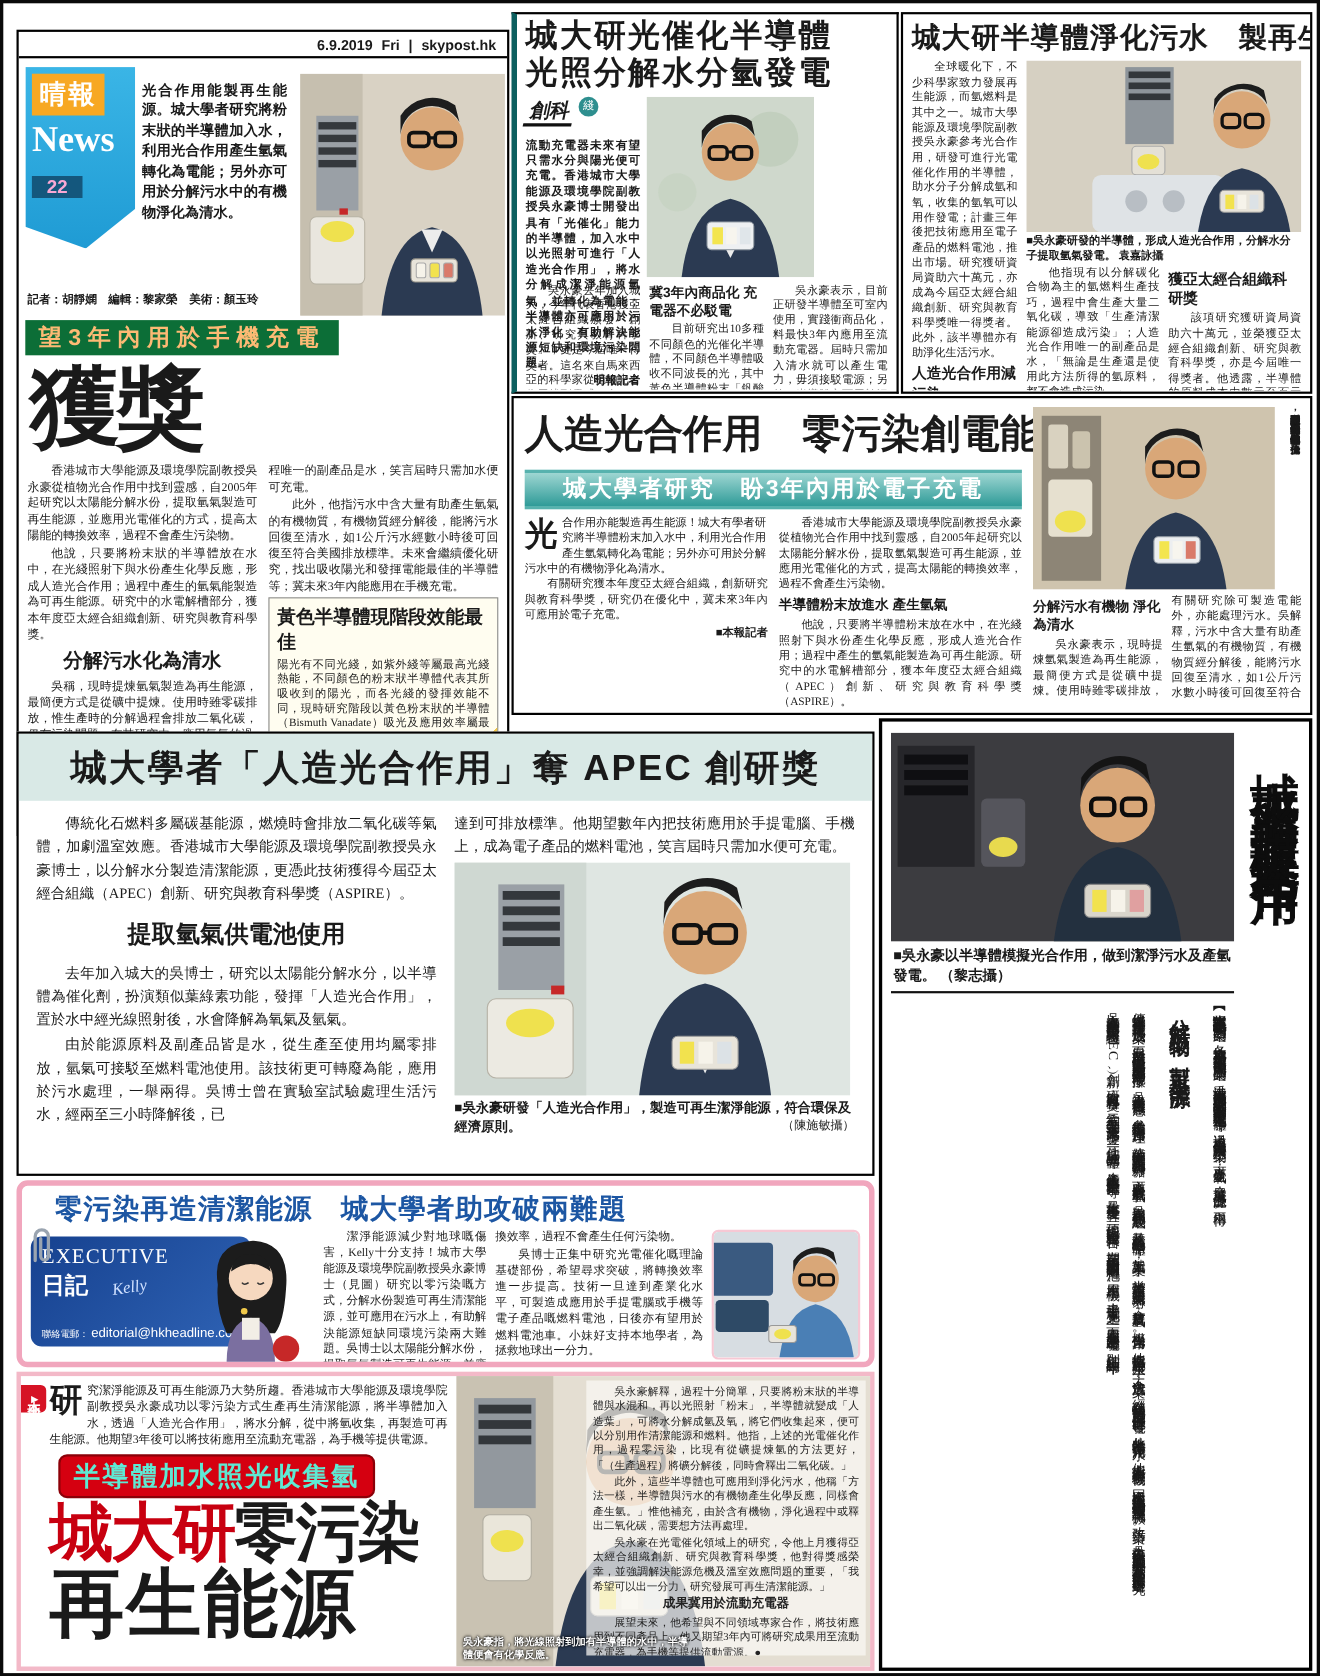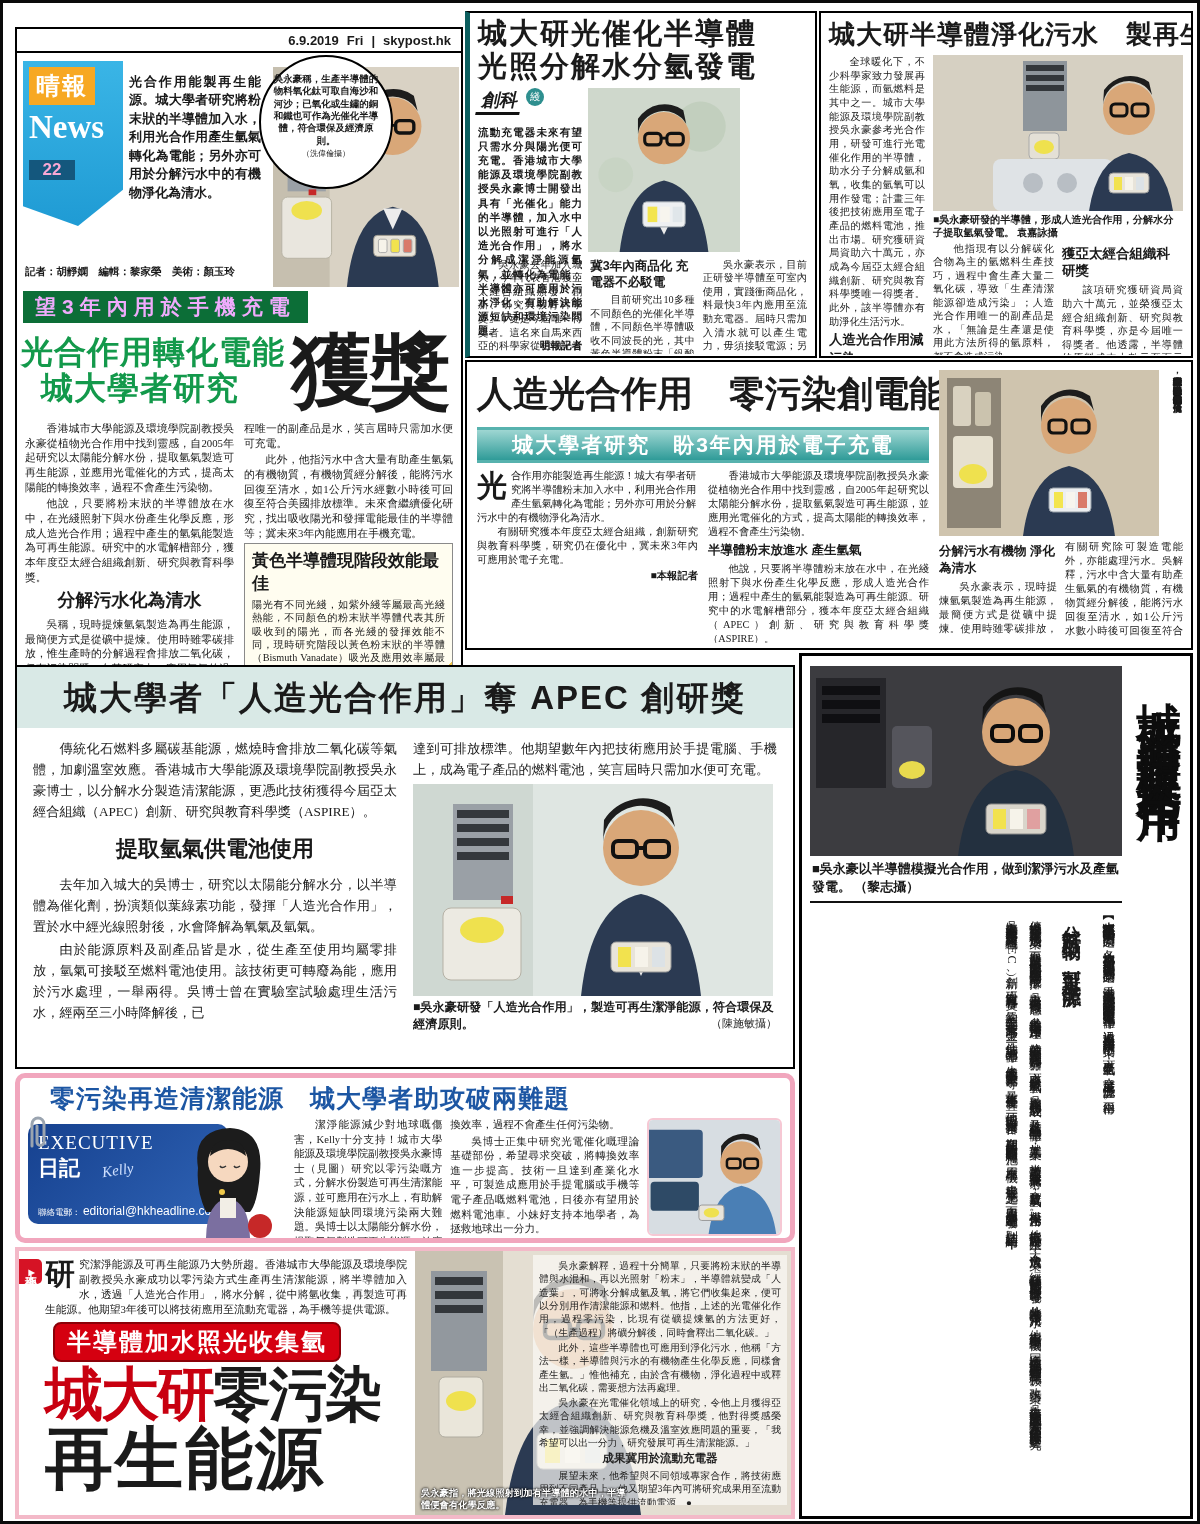--- a/index.html
+++ b/index.html
@@ -18,21 +18,21 @@
   .sp-top { position:relative; height:236px; }
   .sp-logo { position:absolute; left:6px; top:8px; width:100px; height:165px; background:linear-gradient(180deg,#3ab5e6,#1f9bd4); clip-path:polygon(0 0,100% 0,100% 78%,55% 100%,0 88%); padding:6px; }
   .sp-logo-brand { display:inline-block; background:#f7a823; color:#fff; font-weight:900; font-size:24px; padding:3px 7px; letter-spacing:2px; font-family:"Liberation Sans",sans-serif; }
   .sp-logo-news { color:#fff; font-size:33px; font-weight:bold; font-family:"Liberation Serif",serif; margin-top:4px; }
   .sp-logo-page { margin-top:14px; color:#f9a8d4; font-weight:bold; font-size:17px; font-family:"Liberation Sans",sans-serif; background:#14577d; width:46px; text-align:center; }
   .sp-intro { position:absolute; left:112px; top:20px; width:132px; font-weight:bold; font-size:13px; line-height:1.42; text-align:justify; }
   .sp-byline { position:absolute; left:8px; top:212px; width:260px; font-weight:bold; font-size:10.5px; font-family:"Liberation Sans",sans-serif; }
   .sp-callout { position:absolute; left:242px; top:2px; width:134px; height:134px; border:2px solid #000; border-radius:50%; background:#fff; z-index:3; padding:16px 12px 0; text-align:center; font-weight:bold; font-size:9.5px; line-height:1.3; }
   .sp-callout .credit { font-size:8px; font-weight:normal; margin-top:2px; }
   .sp-photo { position:absolute; right:2px; top:14px; width:186px; height:220px; }
-  .sp-kicker { display:inline-block; margin:2px 0 2px 6px; background:#0c6e37; color:#f0abfc; font-family:"Liberation Sans",sans-serif; font-weight:900; font-size:21px; letter-spacing:6px; padding:2px 12px; }
+  .sp-kicker { display:inline-block; margin:2px 0 2px 6px; background:#0c6e37; color:#fdba74; font-family:"Liberation Sans",sans-serif; font-weight:900; font-size:21px; letter-spacing:6px; padding:2px 12px; }
   .sp-headrow { display:flex; align-items:center; padding:0 4px; height:92px; }
   .sp-h-green { color:#13994b; font-family:"Liberation Sans",sans-serif; font-weight:900; font-size:32px; line-height:1.12; letter-spacing:1px; white-space:nowrap; }
   .sp-h-green .l2 { margin-left:20px; }
   .sp-h-big { font-family:"Liberation Sans",sans-serif; font-weight:900; font-size:82px; letter-spacing:-4px; line-height:0.95; margin-left:6px; }
   .sp-body { display:flex; gap:10px; padding:4px 8px; font-size:10.8px; line-height:1.36; height:268px; overflow:hidden; }
   .sp-col { width:209px; }
   .sp-sub { font-weight:900; font-size:18px; text-align:center; margin:4px 0; font-family:"Liberation Sans",sans-serif; }
   .sp-box { border:1px solid #8a8a8a; background:#fffdf0; padding:5px 7px; position:relative; margin-top:3px; }
   .sp-box-title { font-family:"Liberation Sans",sans-serif; font-weight:900; font-size:17px; margin-bottom:2px; }
   .sp-box-body { font-size:10.2px; line-height:1.32; text-align:justify; }
@@ -113,21 +113,21 @@
   .ex-colB { width:214px; }
   .ex-photo { width:152px; height:118px; border:2px solid #f6c8d4; border-radius:6px; overflow:hidden; }
 
   
   #bottomleft { left:12px; top:1244px; width:780px; height:272px; border:4px solid #f3b9c8; }
   .bl-left { position:absolute; left:0; top:0; width:396px; height:100%; padding:6px 8px 4px 26px; }
   .bl-tab { position:absolute; left:0; top:8px; background:#d61325; color:#fff; font-weight:900; font-size:12px; padding:5px 3px; border-radius:0 5px 5px 0; writing-mode:vertical-rl; letter-spacing:2px; font-family:"Liberation Sans",sans-serif; }
   .bl-arrow { color:#fff; font-size:8px; }
   .bl-intro { font-size:10.8px; line-height:1.4; text-align:justify; }
   .bl-dc { float:left; font-size:30px; font-weight:900; line-height:1; margin:2px 4px 0 0; }
-  .bl-banner { display:inline-block; margin:5px 0 2px 8px; background:#d50010; border:2px solid #8c0008; border-radius:8px; color:#ffffff; font-family:"Liberation Sans",sans-serif; font-weight:900; font-size:24px; letter-spacing:2px; padding:2px 12px; }
+  .bl-banner { display:inline-block; margin:5px 0 2px 8px; background:#d50010; border:2px solid #8c0008; border-radius:8px; color:#5eead4; font-family:"Liberation Sans",sans-serif; font-weight:900; font-size:24px; letter-spacing:2px; padding:2px 12px; }
   .bl-h1 { font-family:"Liberation Sans",sans-serif; font-weight:900; font-size:58px; letter-spacing:-2px; line-height:1.02; white-space:nowrap; }
   .bl-h1 .red { color:#c80010; }
   .bl-h2 { font-family:"Liberation Sans",sans-serif; font-weight:900; font-size:68px; letter-spacing:2px; line-height:1.0; white-space:nowrap; }
   .bl-right { position:absolute; left:396px; top:0; right:0; bottom:0; }
   .bl-photo { position:absolute; inset:0; width:100%; height:100%; }
   .bl-text { position:absolute; right:4px; top:4px; width:254px; background:rgba(250,248,244,0.72); padding:4px 6px; font-size:9.8px; line-height:1.36; color:#222; text-align:justify; overflow:hidden; max-height:250px; }
   .bl-sub { font-weight:900; text-align:center; font-size:11.5px; margin:2px 0; font-family:"Liberation Sans",sans-serif; }
   .bl-caption { position:absolute; left:6px; bottom:4px; width:205px; color:#fff; font-weight:bold; font-size:9.3px; line-height:1.3; text-shadow:0 0 3px #000,0 0 2px #000; }
 
   
@@ -153,24 +153,20 @@
       <span>|</span>
       <span>skypost.hk</span>
     </div>
     <div class="sp-top">
       <div class="sp-logo">
         <span class="sp-logo-brand">晴報</span>
         <div class="sp-logo-news">News</div>
         <div class="sp-logo-page">22</div>
       </div>
       <div class="sp-intro">光合作用能製再生能源。城大學者研究將粉末狀的半導體加入水，利用光合作用產生氫氣轉化為電能；另外亦可用於分解污水中的有機物淨化為清水。</div>
-      <div class="sp-callout">
-        <div>吳永豪稱，生產半導體的物料氧化鈦可取自海沙和河沙；已氧化或生鏽的銅和鐵也可作為光催化半導體，符合環保及經濟原則。</div>
-        <div class="credit">（洗偉倫攝）</div>
-      </div>
       <svg class="sp-photo" viewBox="0 0 200 230" preserveAspectRatio="xMidYMid slice">
         <rect width="200" height="230" fill="#d9d2c4"></rect>
         <rect x="0" y="0" width="62" height="230" fill="#c6bfaf"></rect>
         <rect x="18" y="40" width="40" height="90" fill="#9aa0a6"></rect>
         <rect x="20" y="46" width="36" height="7" fill="#35393d"></rect>
           <rect x="20" y="58" width="36" height="7" fill="#35393d"></rect>
           <rect x="20" y="70" width="36" height="7" fill="#35393d"></rect>
           <rect x="20" y="82" width="36" height="7" fill="#35393d"></rect>
         <rect x="40" y="128" width="8" height="6" fill="#c62828"></rect>
         <rect x="12" y="136" width="52" height="64" rx="6" fill="#e9e6de" stroke="#b7b2a4"></rect>
@@ -184,24 +180,20 @@
         <path d="M118,148 l10,22 10,-22 z" fill="#ececec"></path>
         <rect x="108" y="176" width="44" height="22" rx="4" fill="#e8e4da" stroke="#9a968c"></rect>
         <rect x="113" y="180" width="9" height="14" rx="2" fill="#f6f3ea" stroke="#aaa"></rect>
           <rect x="126" y="180" width="9" height="14" rx="2" fill="#f2e24e" stroke="#aaa"></rect>
           <rect x="139" y="180" width="9" height="14" rx="2" fill="#d97a6a" stroke="#aaa"></rect>
       </svg>
       <div class="sp-byline">記者：胡靜嫻　編輯：黎家榮　美術：顏玉玲</div>
     </div>
     <div class="sp-kicker">望3年內用於手機充電</div>
     <div class="sp-headrow">
-      <div class="sp-h-green">
-        <div>光合作用轉化電能</div>
-        <div class="l2">城大學者研究</div>
-      </div>
       <div class="sp-h-big">獲獎</div>
     </div>
     <div class="sp-body">
       <div class="sp-col">
         <p class="para">香港城市大學能源及環境學院副教授吳永豪從植物光合作用中找到靈感，自2005年起研究以太陽能分解水份，提取氫氣製造可再生能源，並應用光電催化的方式，提高太陽能的轉換效率，過程不會產生污染物。</p>
         <p class="para">他說，只要將粉末狀的半導體放在水中，在光綫照射下與水份產生化學反應，形成人造光合作用；過程中產生的氫氣能製造為可再生能源。研究中的水電解槽部分，獲本年度亞太經合組織創新、研究與教育科學獎。</p>
         <div class="sp-sub">分解污水化為清水</div>
         <p class="para">吳稱，現時提煉氫氣製造為再生能源，最簡便方式是從礦中提煉。使用時雖零碳排放，惟生產時的分解過程會排放二氧化碳，仍有污染問題。在其研究中，應用氫氣的過</p>
       </div>
       <div class="sp-col">

